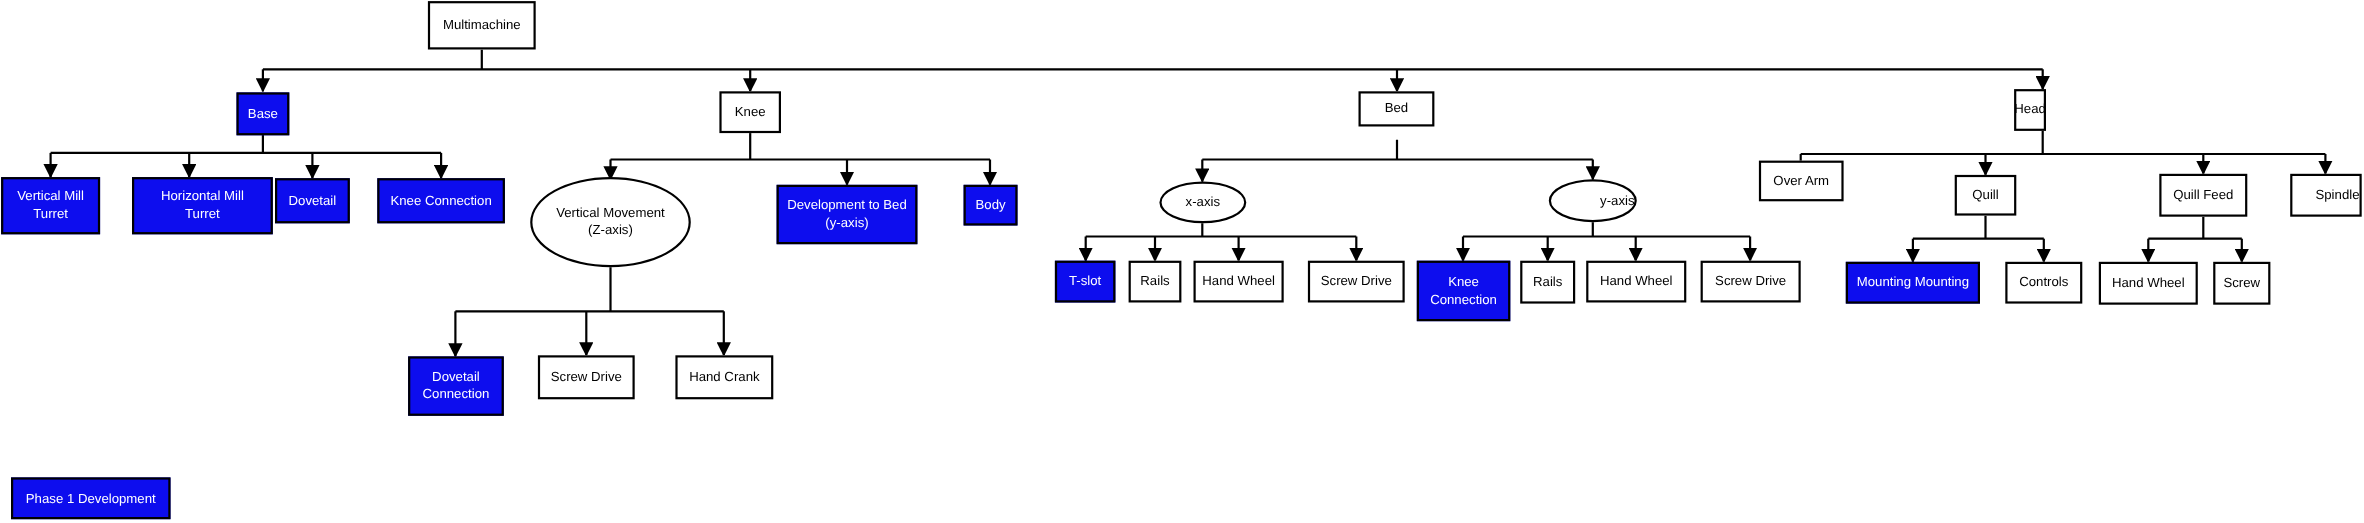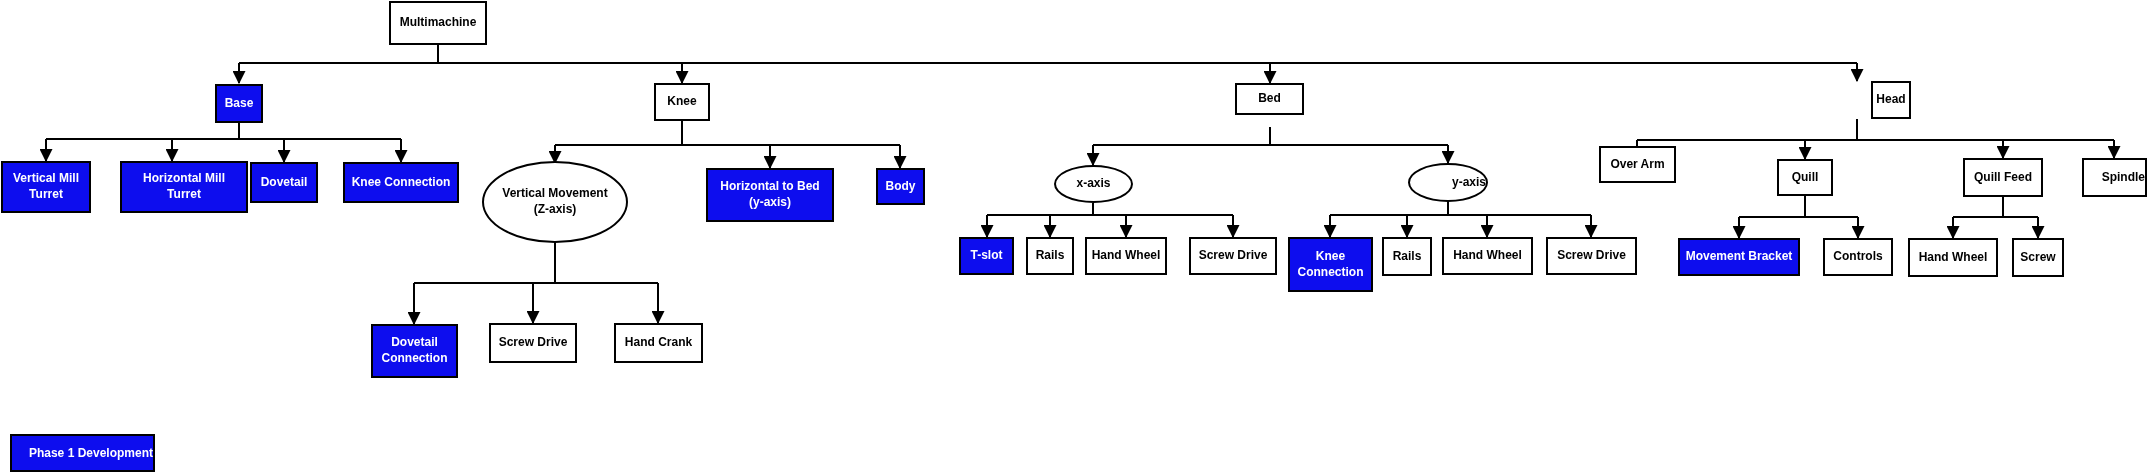--- a/index.html
+++ b/index.html
@@ -2,21 +2,20 @@
 <html style="--bg: #ffffff; --outline: #000000; --node-fill: #ffffff; --node-text: #000000; --phase1: #0d0dee; --phase1-text: #ffffff;"><head>
 <meta charset="utf-8">
 <style>
   html,body{margin:0;padding:0;background:#ffffff;}
   #canvas{
     position:relative;
     width:2149px;height:475px;
     background:var(--bg,#ffffff);
     font-family:"Liberation Sans","DejaVu Sans",sans-serif;
     overflow:hidden;
-    font-weight:bold;
   }
   #wires{position:absolute;left:0;top:0;z-index:1;}
   .node{
     position:absolute;z-index:2;
     box-sizing:border-box;
     border:2px solid var(--outline,#000);
     background:var(--node-fill,#fff);
     color:var(--node-text,#000);
     display:flex;align-items:center;justify-content:center;
     text-align:center;
@@ -104,32 +103,32 @@
 
     <line x1="1953" y1="217" x2="1953" y2="238" marker-end="url(#arr)"></line>
     <line x1="2038" y1="217" x2="2038" y2="238" marker-end="url(#arr)"></line>
   </svg>
 
   <div class="node" style="left:389px;top:1px;width:98px;height:44px;"><span>Multimachine</span></div>
 
   <div class="node blue" style="left:215px;top:84px;width:48px;height:39px;"><span>Base</span></div>
   <div class="node" style="left:654px;top:83px;width:56px;height:38px;"><span>Knee</span></div>
   <div class="node" style="left:1235px;top:83px;width:69px;height:32px;"><span>Bed</span></div>
-  <div class="node" style="left:1831px;top:81px;width:40px;height:38px;margin-left:40px;"><span>Head</span></div>
+  <div class="node" style="left:1831px;top:81px;width:29px;height:38px;"><span>Head</span></div>
 
   <div class="node blue" style="left:1px;top:161px;width:90px;height:52px;"><span>Vertical Mill
 Turret</span></div>
   <div class="node blue" style="left:120px;top:161px;width:128px;height:52px;"><span>Horizontal Mill
 Turret</span></div>
   <div class="node blue" style="left:250px;top:162px;width:68px;height:41px;"><span>Dovetail</span></div>
   <div class="node blue" style="left:343px;top:162px;width:116px;height:41px;"><span>Knee Connection</span></div>
 
   <div class="node ellipse" style="left:482px;top:161px;width:146px;height:82px;"><span>Vertical Movement
 (Z-axis)</span></div>
-  <div class="node blue" style="left:706px;top:168px;width:128px;height:54px;"><span>Horizontal to Bed
+  <div class="node blue" style="left:706px;top:168px;width:128px;height:54px;"><span>Development to Bed
 (y-axis)</span></div>
   <div class="node blue" style="left:876px;top:168px;width:49px;height:37px;"><span>Body</span></div>
 
   <div class="node blue" style="left:371px;top:324px;width:87px;height:54px;"><span>Dovetail
 Connection</span></div>
   <div class="node" style="left:489px;top:323px;width:88px;height:40px;"><span>Screw Drive</span></div>
   <div class="node" style="left:614px;top:323px;width:89px;height:40px;"><span>Hand Crank</span></div>
 
   <div class="node ellipse" style="left:1054px;top:165px;width:79px;height:38px;"><span>x-axis</span></div>
   <div class="node ellipse" style="left:1408px;top:163px;width:80px;height:39px;justify-content:flex-end;"><span>y-axis</span></div>
@@ -143,22 +142,22 @@
 Connection</span></div>
   <div class="node" style="left:1382px;top:237px;width:50px;height:39px;"><span>Rails</span></div>
   <div class="node" style="left:1442px;top:237px;width:91px;height:38px;"><span>Hand Wheel</span></div>
   <div class="node" style="left:1546px;top:237px;width:91px;height:38px;"><span>Screw Drive</span></div>
 
   <div class="node" style="left:1599px;top:146px;width:77px;height:37px;"><span>Over Arm</span></div>
   <div class="node" style="left:1777px;top:159px;width:56px;height:37px;"><span>Quill</span></div>
   <div class="node" style="left:1963px;top:158px;width:80px;height:39px;text-align:right;"><span>Quill Feed</span></div>
   <div class="node" style="left:2082px;top:158px;width:65px;height:39px;justify-content:flex-end;"><span>Spindle</span></div>
 
-  <div class="node blue" style="left:1678px;top:238px;width:122px;height:38px;"><span>Movement Bracket</span></div>
+  <div class="node blue" style="left:1678px;top:238px;width:122px;height:38px;"><span>Mounting Mounting</span></div>
   <div class="node" style="left:1823px;top:238px;width:70px;height:38px;"><span>Controls</span></div>
   <div class="node" style="left:1908px;top:238px;width:90px;height:39px;"><span>Hand Wheel</span></div>
   <div class="node" style="left:2012px;top:238px;width:52px;height:39px;"><span>Screw</span></div>
 
-  <div class="legend-box" style="left:10px;top:434px;width:145px;height:38px;justify-content:flex-end;">
+  <div class="legend-box" style="left:10px;top:434px;width:145px;height:38px;">
       <span>Phase 1 Development</span>
     </div>
 
 </div>
 
 </body></html>

